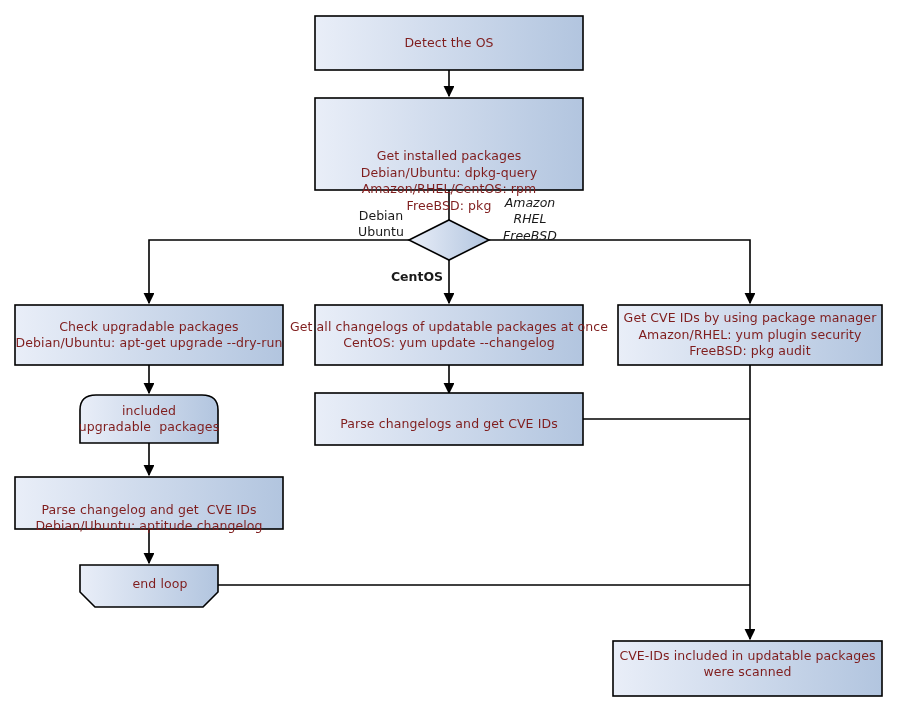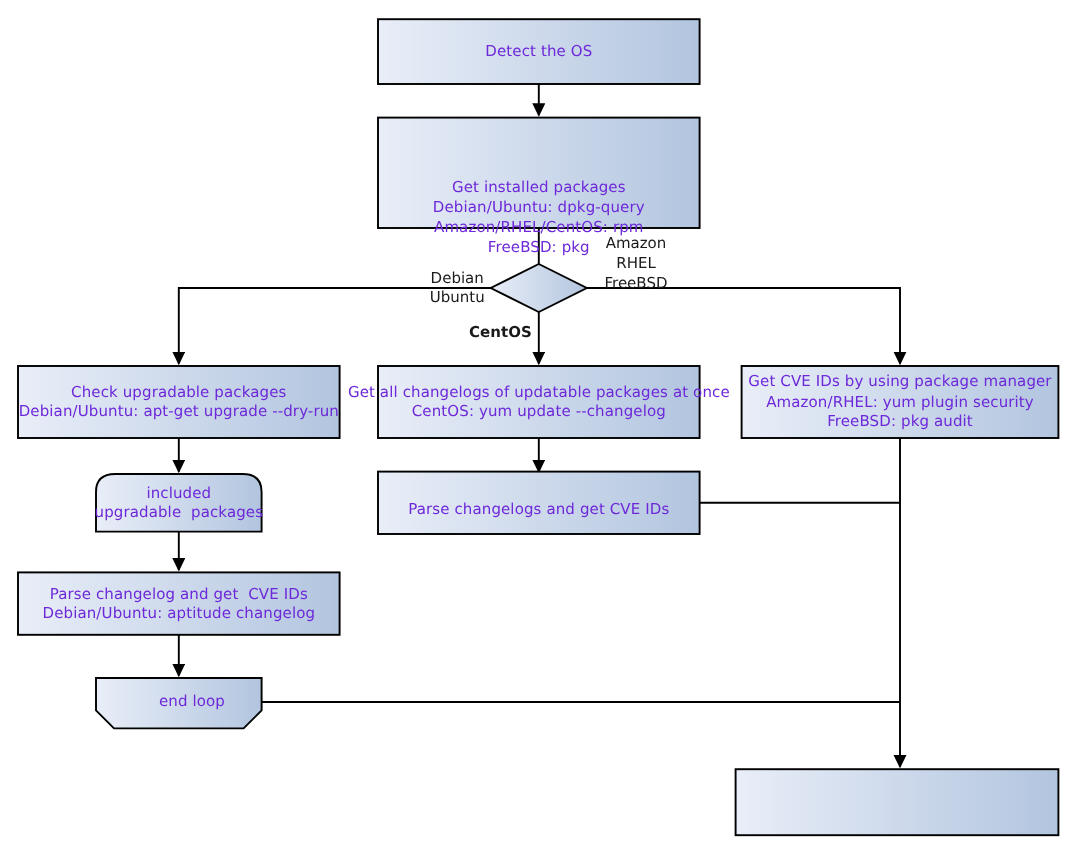--- a/index.html
+++ b/index.html
@@ -34,21 +34,21 @@
     stroke: #000000;
     stroke-width: 1.6;
   }
   .node-label {
     position: absolute;
     display: flex;
     align-items: center;
     justify-content: center;
     text-align: center;
     font-size: 12.5px;
-    color: #6d28d9;
+    color: #7f1d1d;
     line-height: 1.32;
     white-space: pre;
     letter-spacing: 0.1px;
     pointer-events: none;
   }
   .edge-label {
     position: absolute;
     font-size: 12.5px;
     color: #1a1a1a;
     line-height: 1.3;
@@ -138,30 +138,32 @@
   <div class="node-label" style="left:305px; top:305px; width:288px; height:60px;">Get all changelogs of updatable packages at once
 CentOS: yum update --changelog</div>
 
   <div class="node-label" style="left:618px; top:305px; width:264px; height:60px;">Get CVE IDs by using package manager
 Amazon/RHEL: yum plugin security
 FreeBSD: pkg audit</div>
 
   <div class="node-label" style="left:80px; top:395px; width:138px; height:48px;">included
 upgradable  packages</div>
 
-  <div class="node-label" style="left:15px; top:477px; width:268px; height:52px;">Parse changelog and get  CVE IDs
+  <div class="node-label" style="left:15px; top:492px; width:268px; height:52px;">Parse changelog and get  CVE IDs
 Debian/Ubuntu: aptitude changelog</div>
 
   <div class="node-label" style="left:315px; top:393px; width:268px; height:62px;">Parse changelogs and get CVE IDs</div>
 
   <div class="node-label" style="left:80px; top:565px; width:160px; height:38px;">end loop</div>
 
+  <div class="node-label" style="left:613px; top:641px; width:269px; height:46px;">CVE-IDs included in updatable packages
+were scanned</div>
 
-  <div class="edge-label" style="left:350px; top:224px; width:62px; text-align:center;">Debian
+  <div class="edge-label" style="left:350px; top:208px; width:62px; text-align:center;">Debian
 Ubuntu</div>
 
-  <div class="edge-label" style="left:496px; top:195px; width:68px; text-align:center;">Amazon
+  <div class="edge-label" style="left:496px; top:195px; width:68px; text-align:center;font-style:italic;">Amazon
 RHEL
 FreeBSD</div>
 
   <div class="edge-label" style="left:389px; top:269px; width:56px; text-align:center;font-weight:bold;">CentOS</div>
 
 </div>
 
 </body></html>

